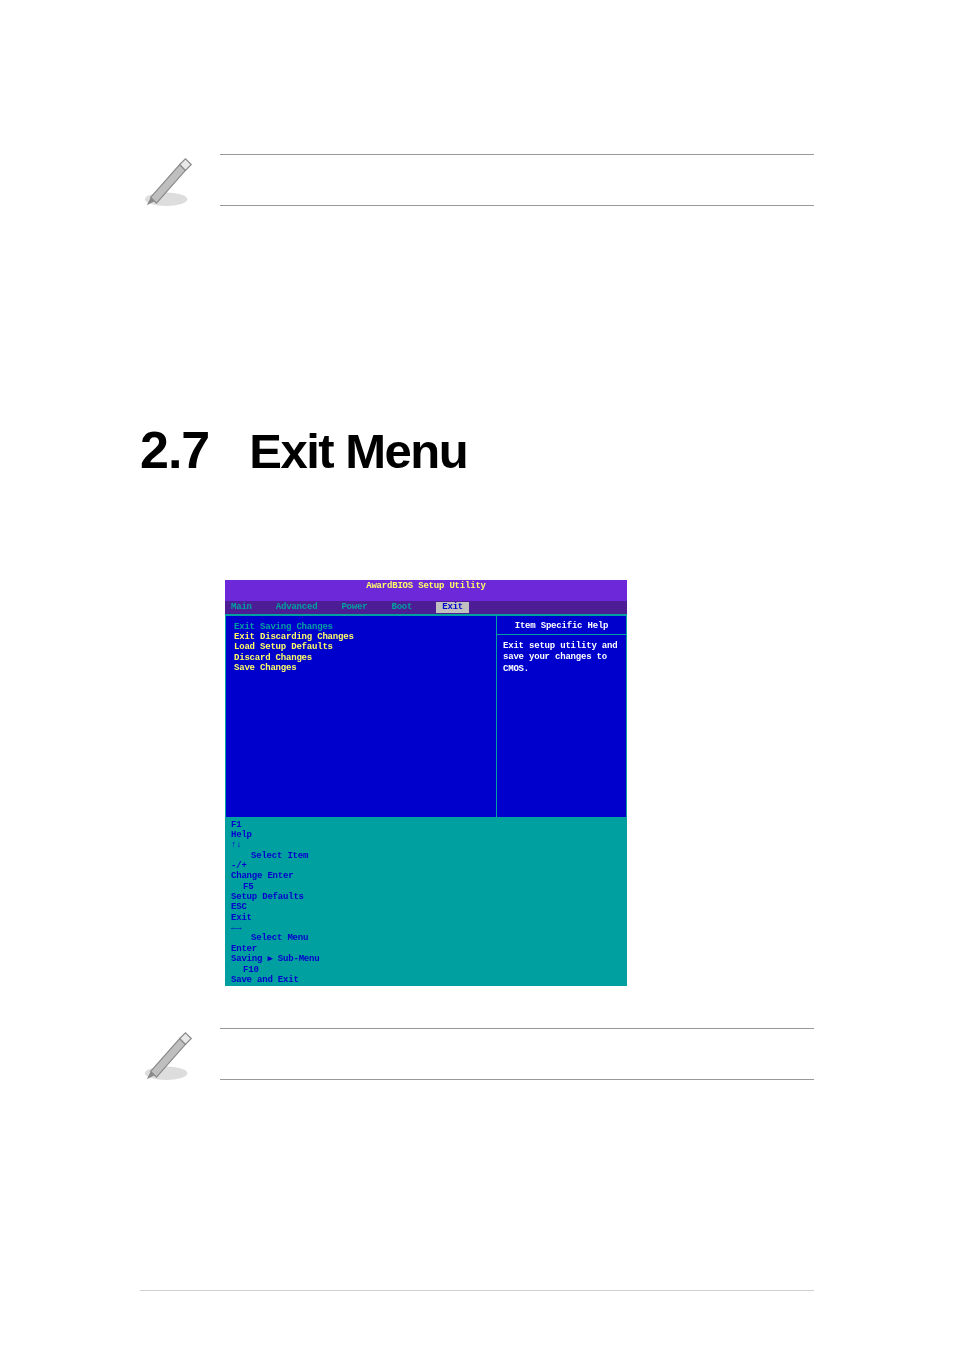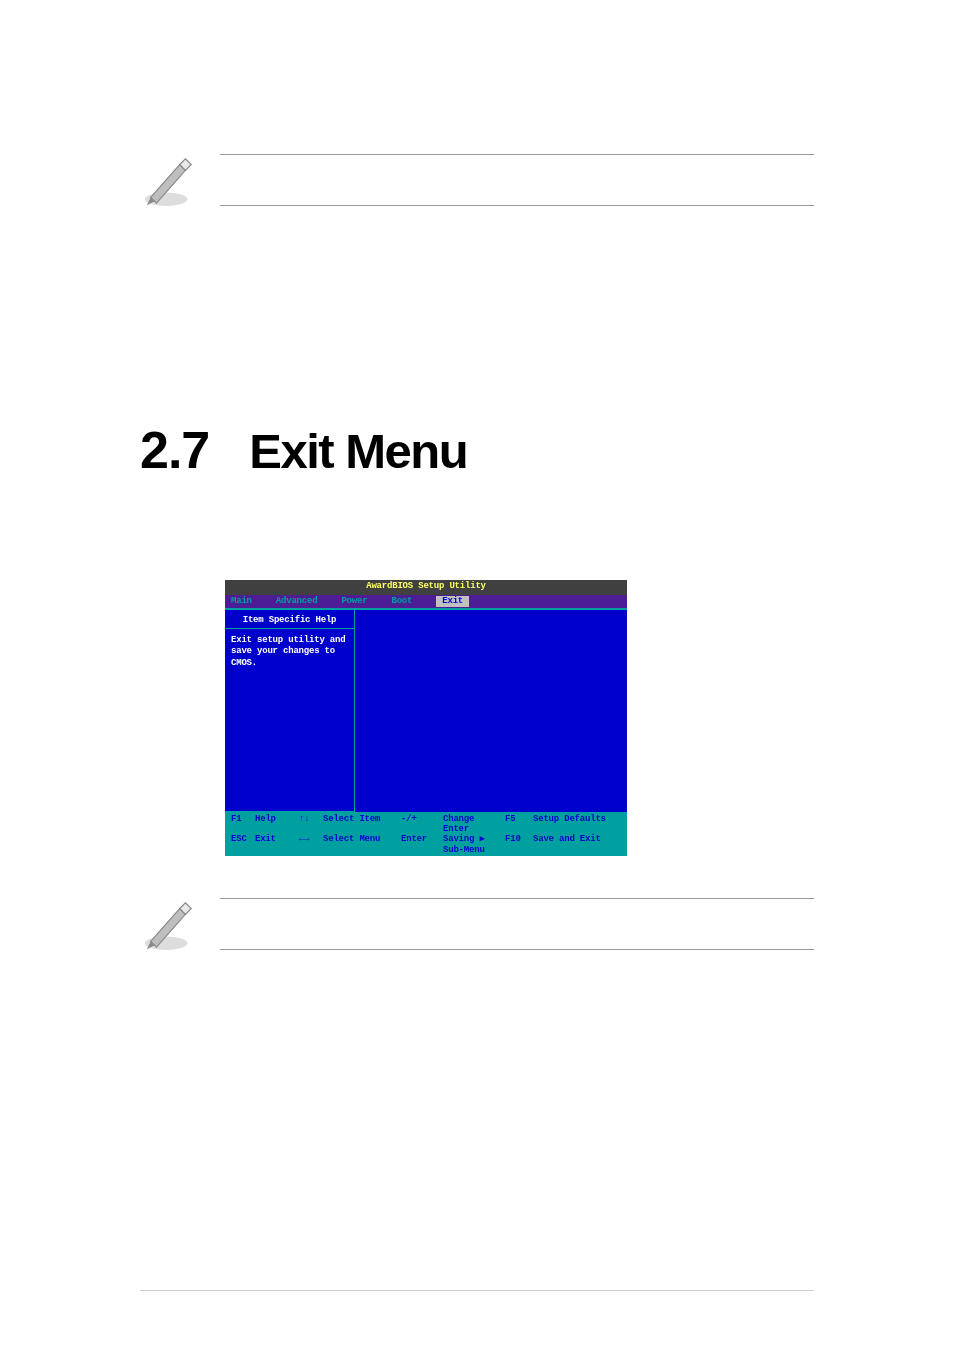--- a/index.html
+++ b/index.html
@@ -47,24 +47,24 @@
       width: 402px;
     }
     .bios {
       font-family: "Courier New", monospace;
       font-size: 9px;
       font-weight: bold;
       letter-spacing: -0.2px;
       line-height: 1.15;
     }
     .bios-title {
-      background: #404040;
+      background: #6d28d9;
       color: #ffff66;
       text-align: center;
-      padding: 1px 0 4px 0;
+      padding: 1px 0 10px 0;
       font-weight: bold;
     }
     .bios-menubar {
       background: #4c1d95;
       color: #00a0a0;
       display: flex;
       align-items: center;
       padding: 1px 6px;
     }
     .bios-tab { margin-right: 24px; }
@@ -101,25 +101,25 @@
     }
     .bios-right-body {
       padding: 6px 6px 4px 6px;
       line-height: 1.25;
     }
     .bios-footer {
       background: #00a0a0;
       color: #0000cc;
       padding: 2px 6px 1px 6px;
     }
-    .bios-footer-row { display: flex; }
+    .bios-footer-row { display: flex; flex-direction: column; }
     .fk { width: 24px; }
     .flabel { width: 44px; }
     .farrow { width: 24px; }
-    .faction { width: 78px; }
+    .faction { width: 78px; margin-left: 20px; }
     .fkey2 { width: 42px; }
     .faction2 { flex:1; }
     .fk3 { width: 28px; margin-left: 12px; }
     .faction3 { width: 88px;}
     .note-row2 {
       display: flex;
       align-items: center;
       gap: 20px;
       margin-top: 38px;
       width: 100%;
@@ -161,20 +161,27 @@
     <div class="bios">
       <div class="bios-title">AwardBIOS Setup Utility</div>
       <div class="bios-menubar">
         <span class="bios-tab">Main</span>
         <span class="bios-tab">Advanced</span>
         <span class="bios-tab">Power</span>
         <span class="bios-tab">Boot</span>
         <span class="bios-tab selected">Exit</span>
       </div>
       <div class="bios-body">
+        <div class="bios-left">
+          <div class="highlighted">Exit Saving Changes</div>
+          <div>Exit Discarding Changes</div>
+          <div>Load Setup Defaults</div>
+          <div>Discard Changes</div>
+          <div>Save Changes</div>
+        </div>
         <div class="bios-right">
           <div class="bios-right-title">Item Specific Help</div>
           <div class="bios-right-body">Exit setup utility and save your changes to CMOS.</div>
         </div>
       </div>
       <div class="bios-footer">
         <div class="bios-footer-row">
           <span class="fk">F1</span>
           <span class="flabel">Help</span>
           <span class="farrow">↑↓</span>

